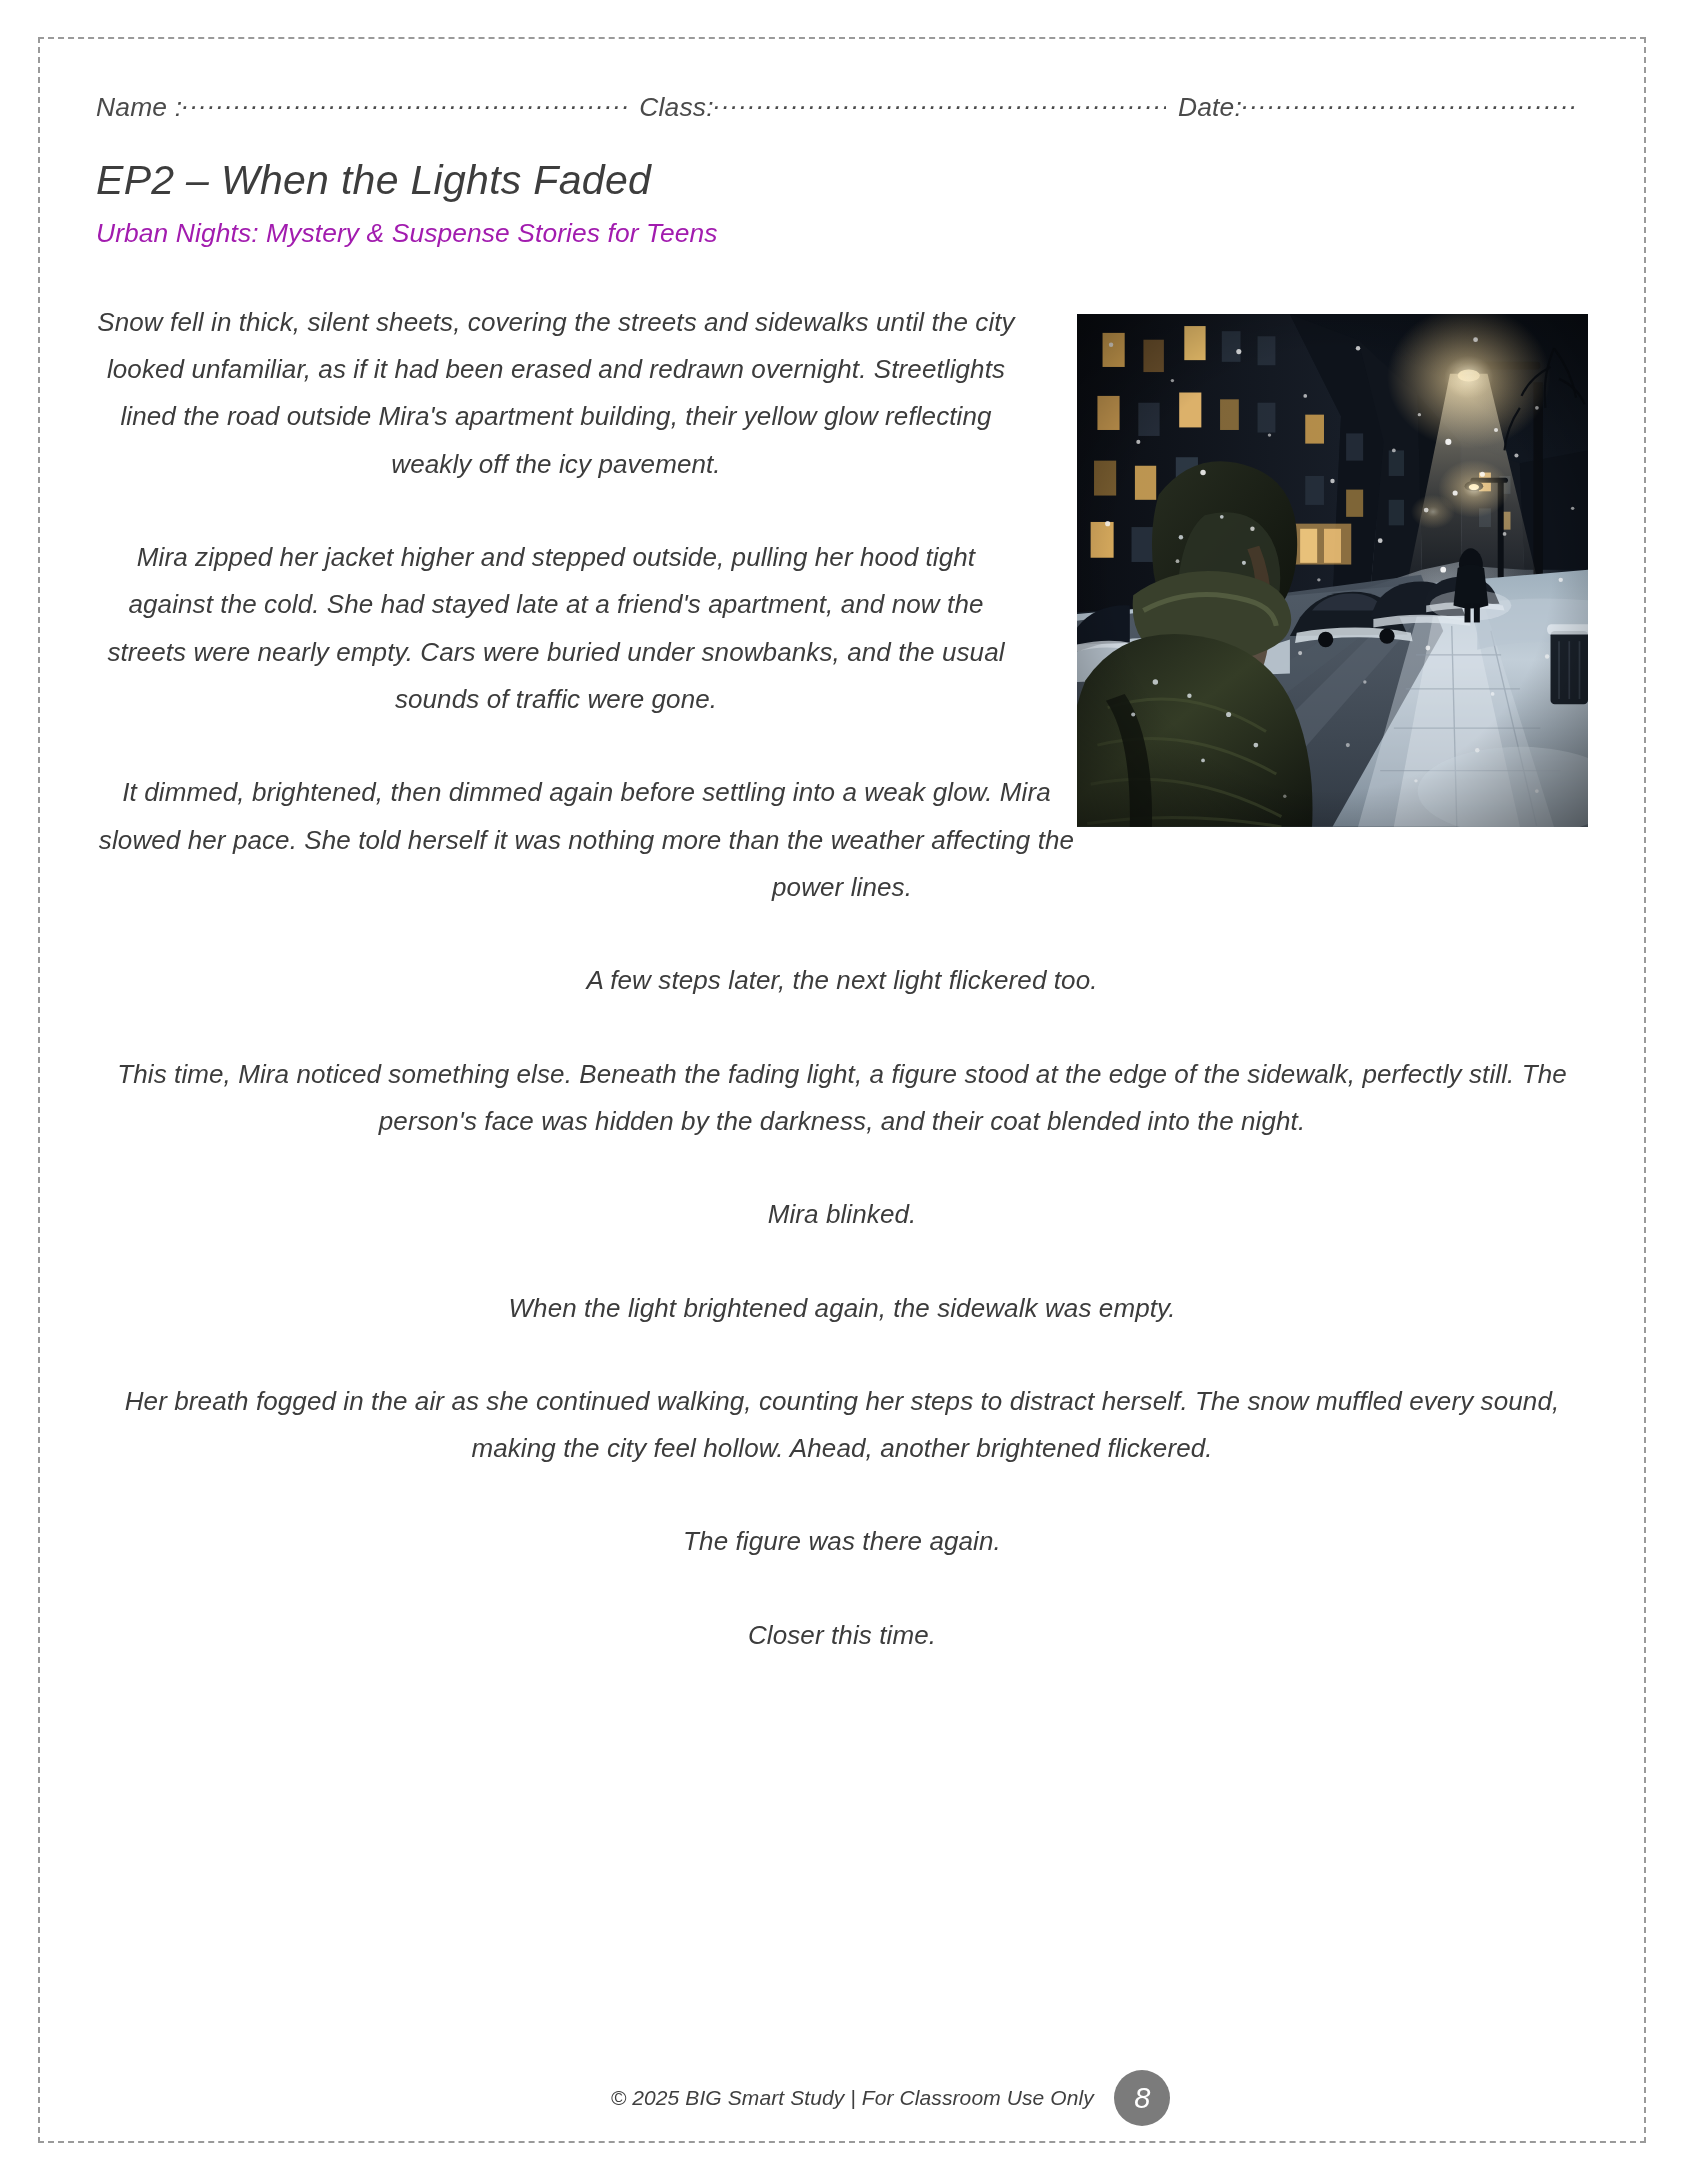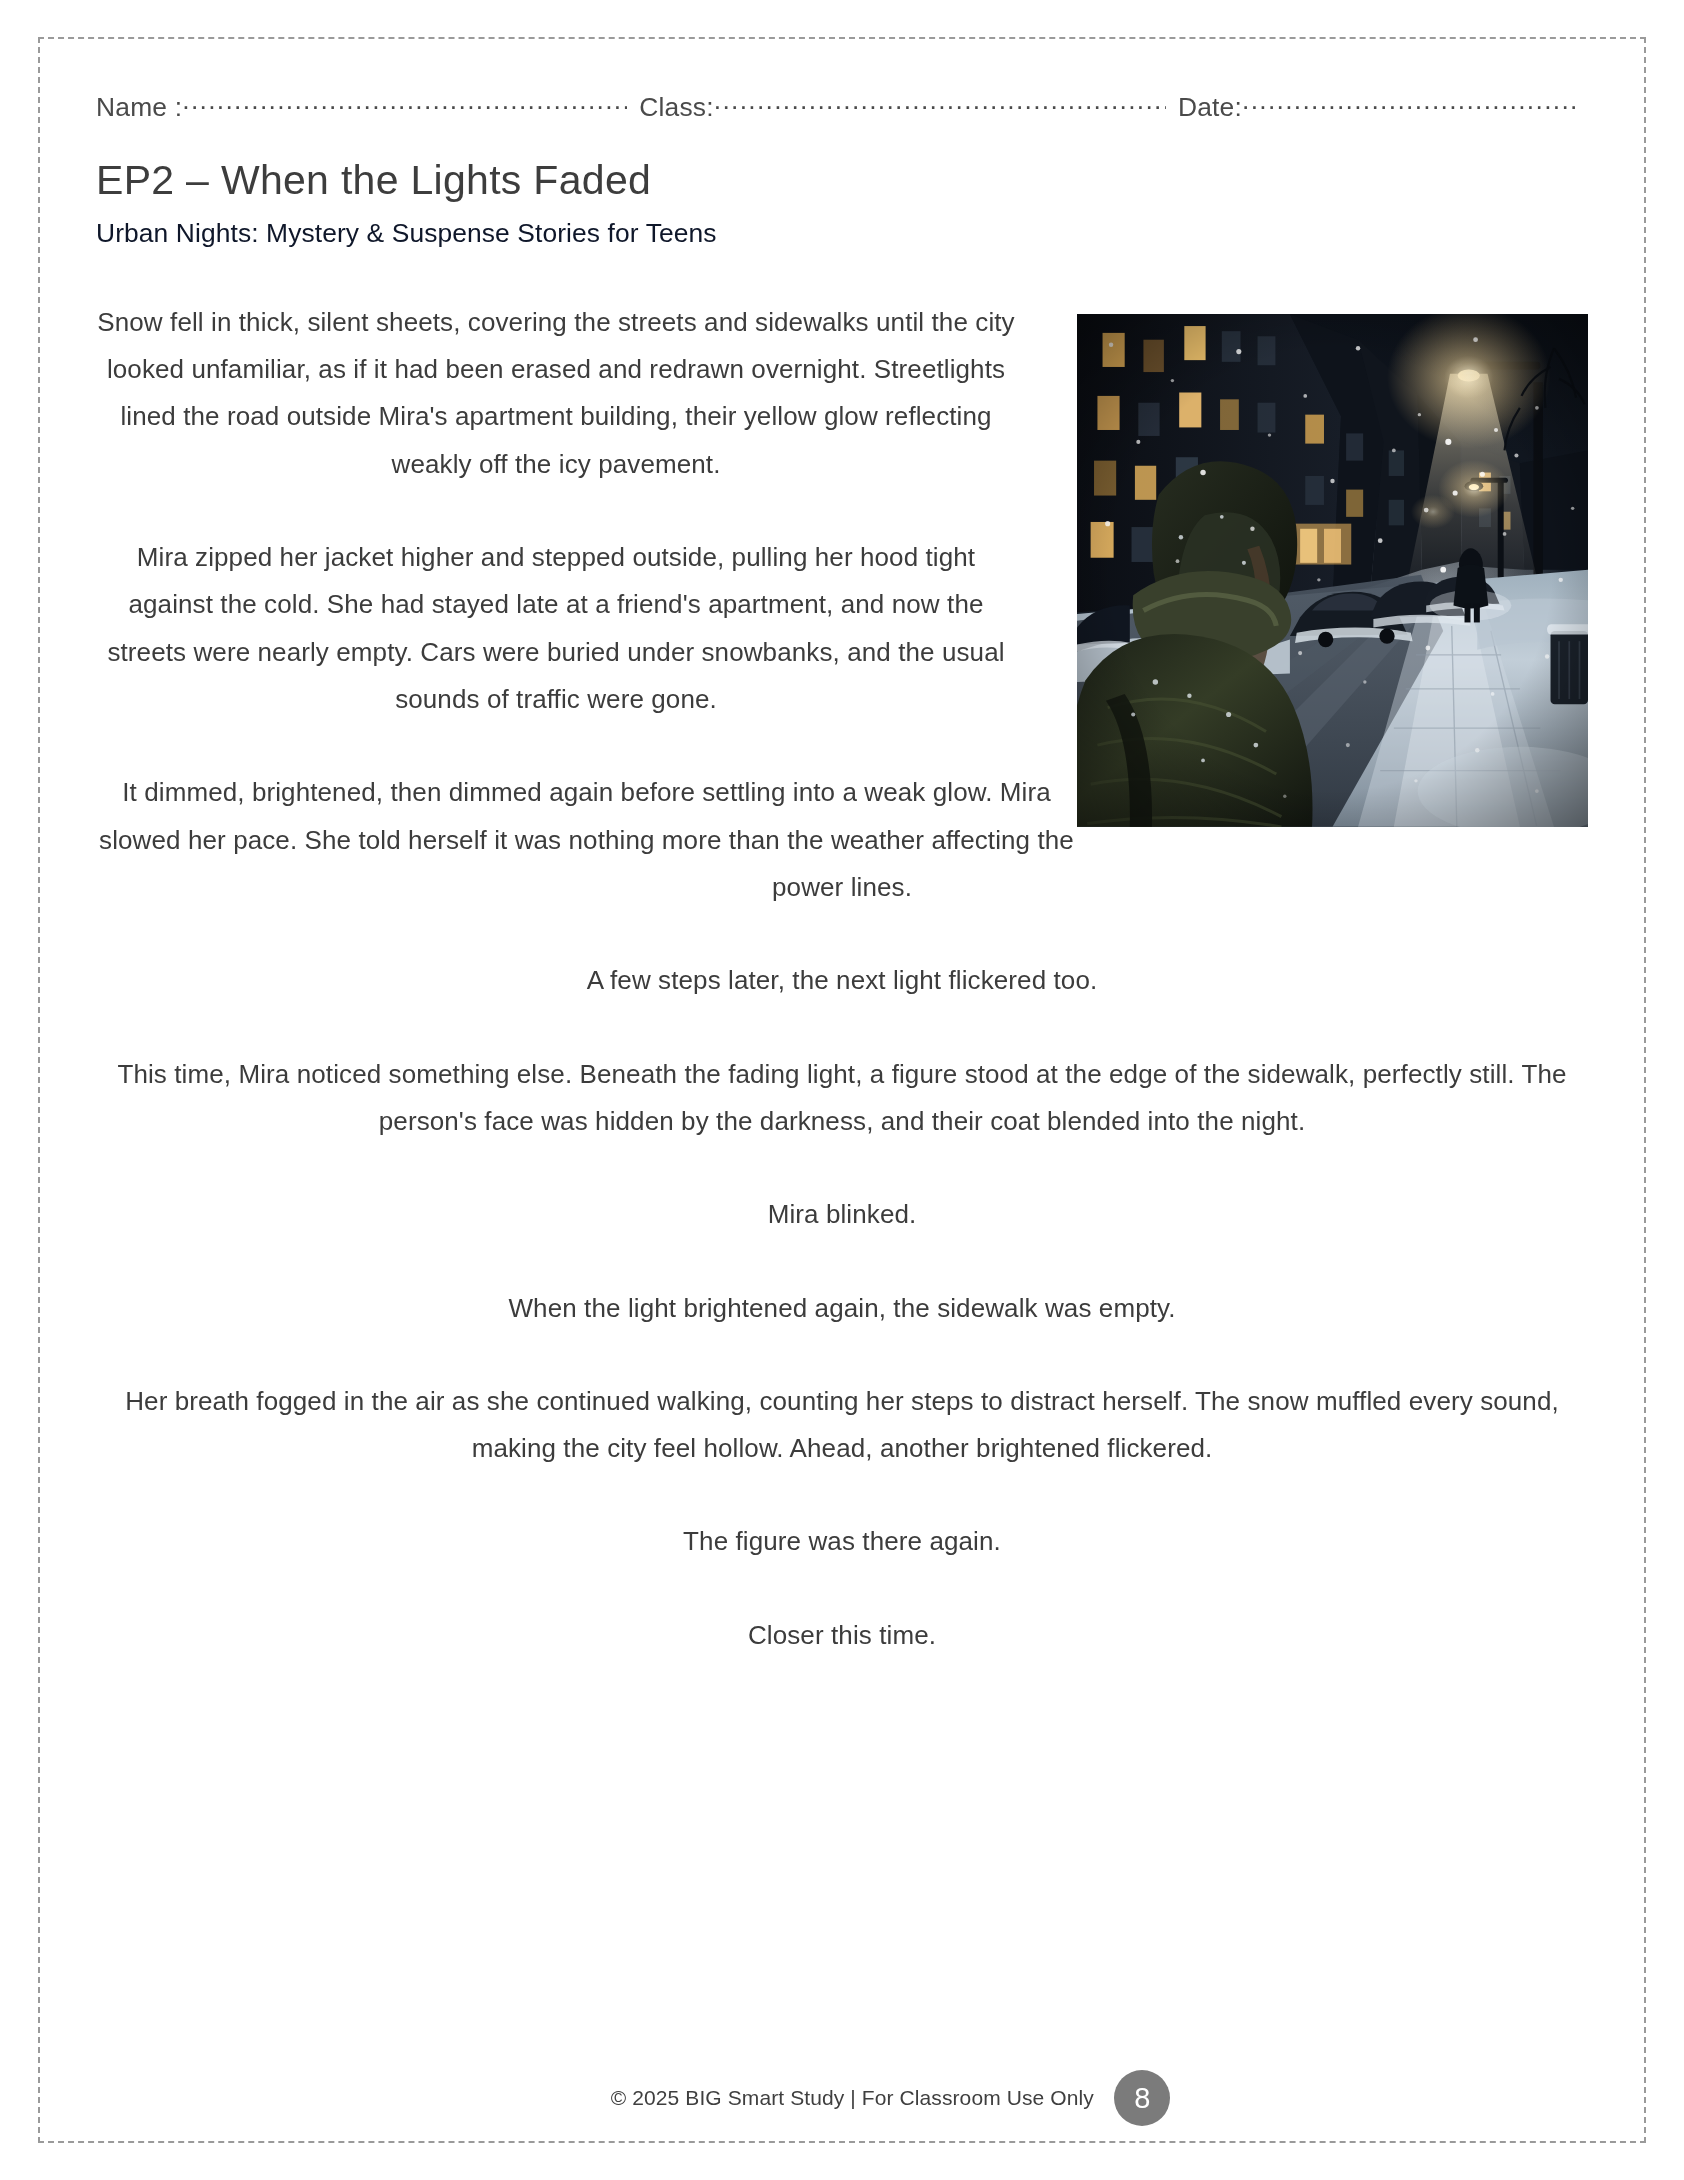--- a/index.html
+++ b/index.html
@@ -16,20 +16,21 @@
     overflow: hidden;
   }
 
   .page {
     position: absolute;
     left: 0; top: 0;
     width: 1685px;
     height: 1742px;
     background: #ffffff;
     box-sizing: border-box;
+    font-style: italic;
   }
 
   .page-border {
     position: absolute;
     left: 38px;
     top: 37px;
     width: 1608px;
     height: 2106px;
     border: 2.6px dashed #9a9a9a;
     box-sizing: border-box;
@@ -81,21 +82,21 @@
     font-size: 41px;
     font-weight: 400;
     color: #3d3d3d;
     letter-spacing: 0.3px;
     line-height: 1.15;
   }
   .doc-subtitle {
     margin: 13.6px 0 0 0;
     font-size: 26.4px;
     font-weight: 400;
-    color: #0f172a;
+    color: #a21caf;
     letter-spacing: 0.1px;
     line-height: 1.2;
   }
 
   
   .body-area {
     margin-top: 49px;
     position: relative;
   }
 

